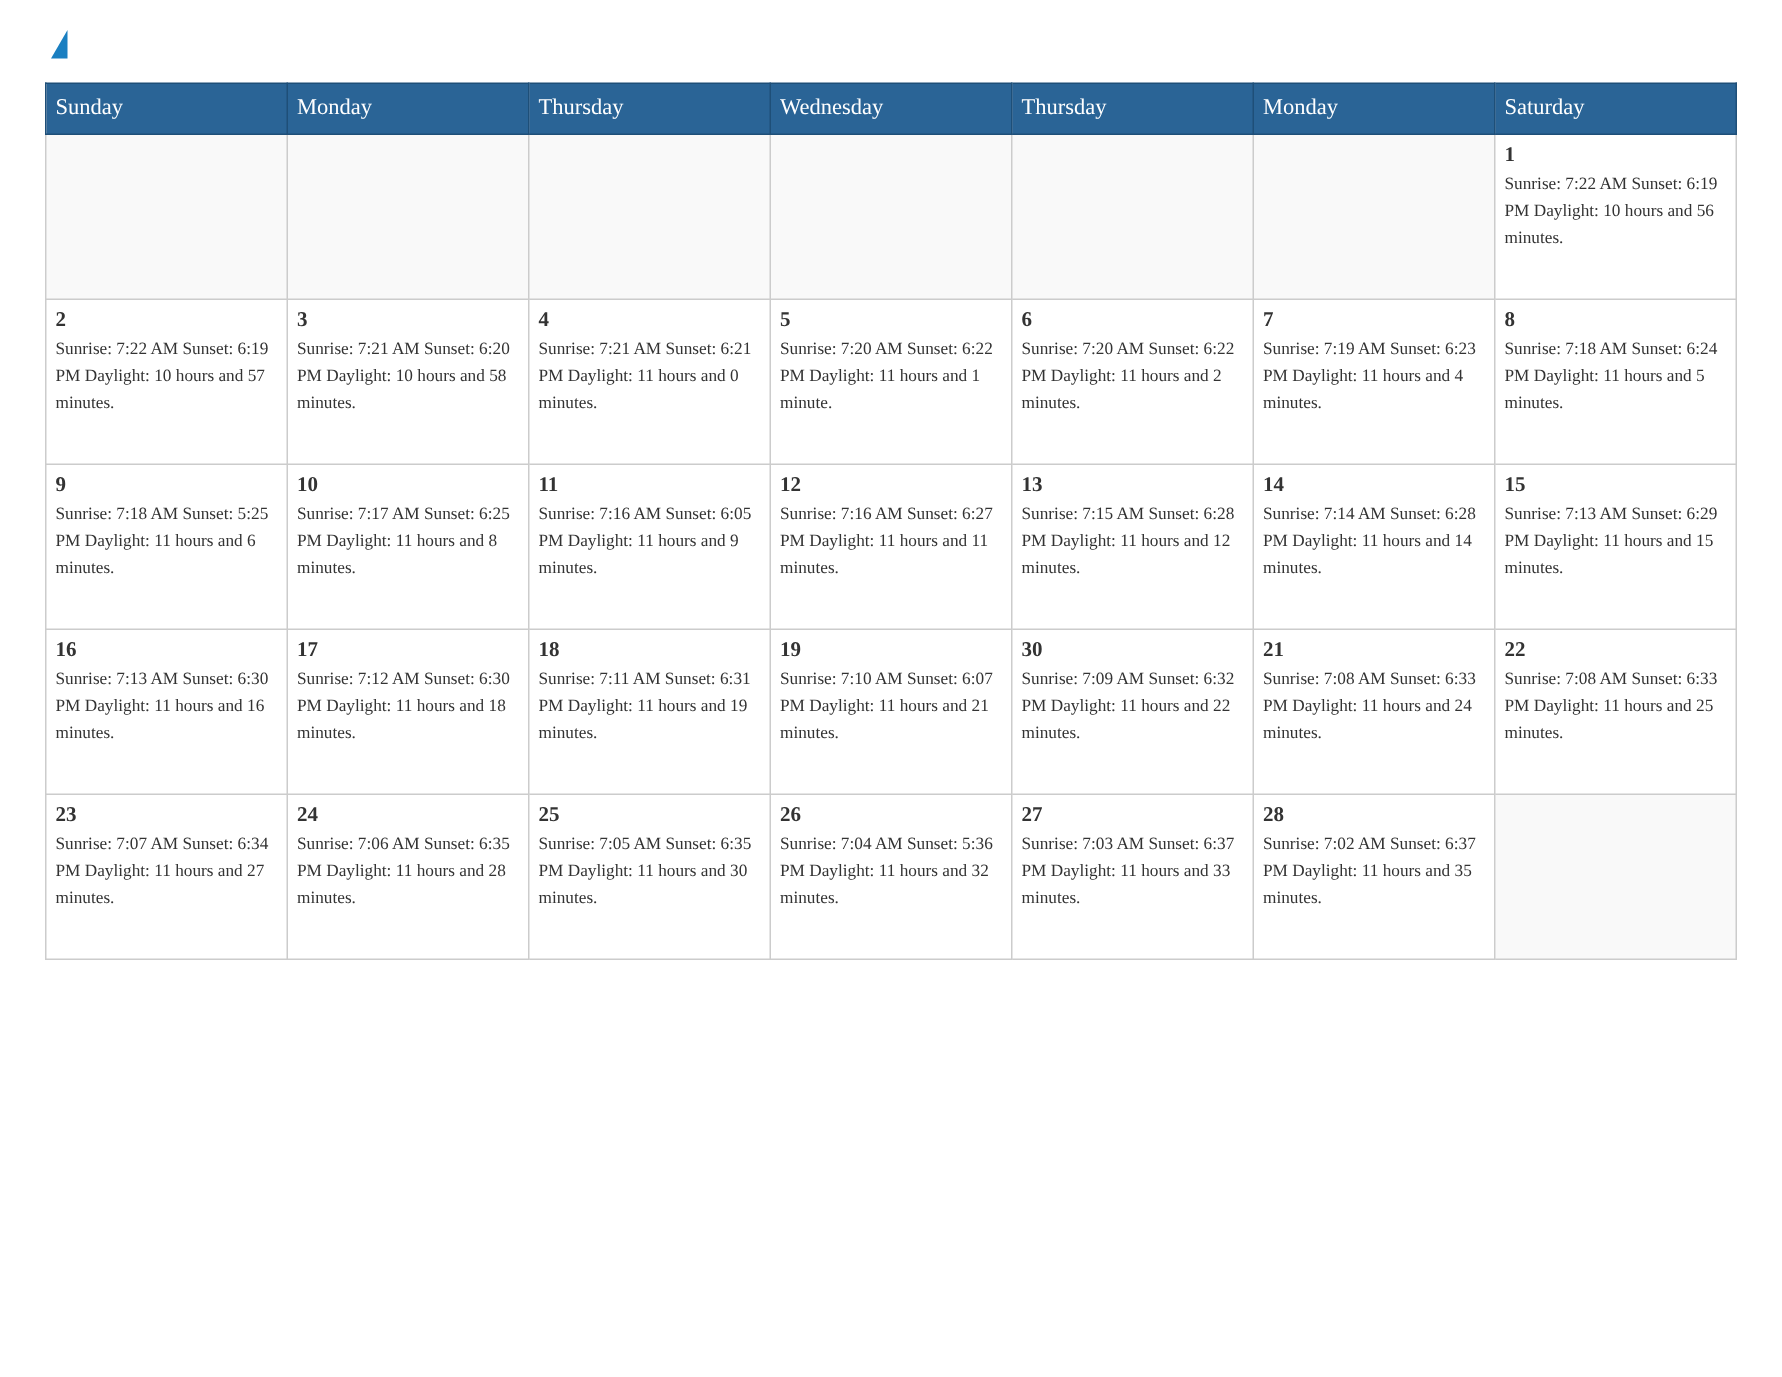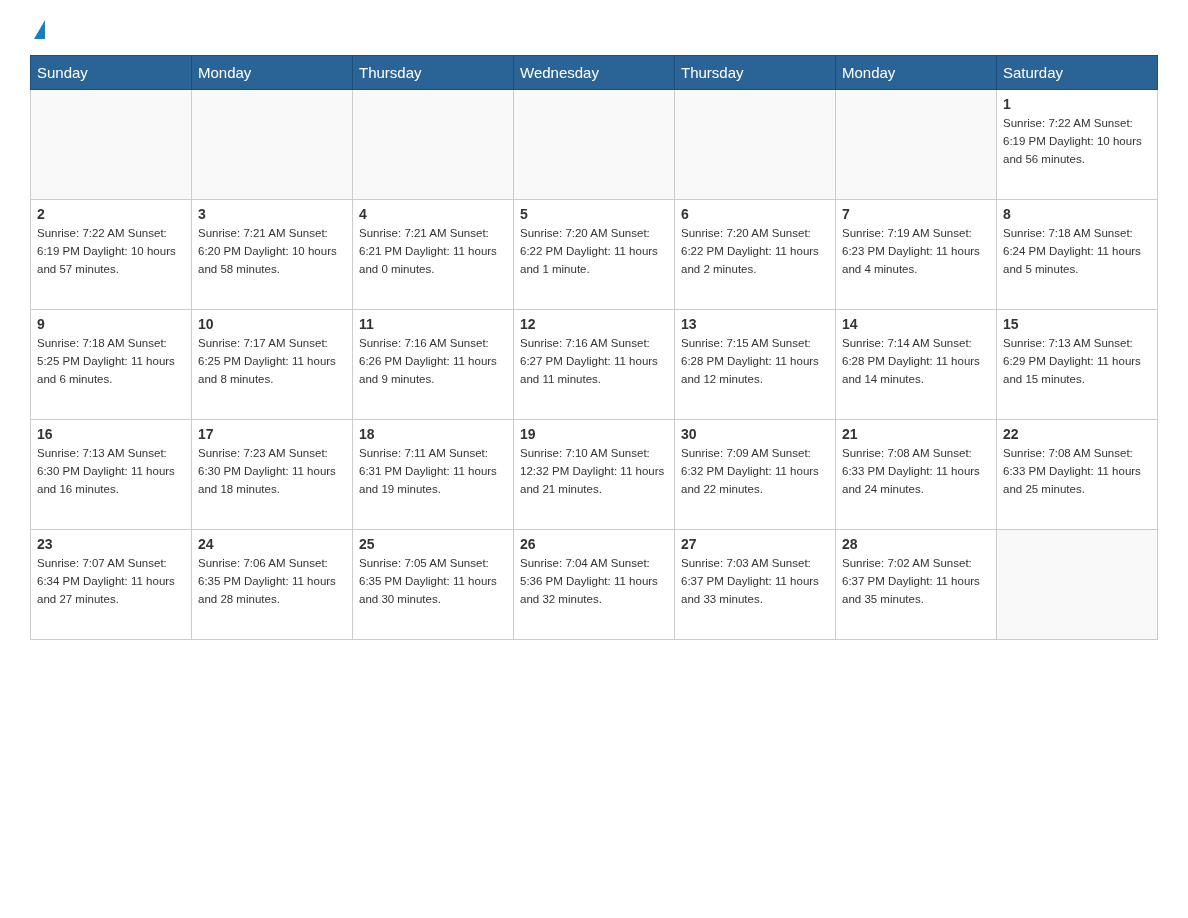--- a/index.html
+++ b/index.html
@@ -43,20 +43,21 @@
     }
     .calendar-subtitle {
       font-size: 20px;
       color: #444;
       margin-top: 4px;
     }
     table {
       width: 100%;
       border-collapse: collapse;
       table-layout: fixed;
+      font-family: Liberation Serif, serif;
     }
     thead tr th {
       background-color: #2a6496;
       color: #fff;
       padding: 8px 6px;
       font-size: 15px;
       font-weight: normal;
       text-align: left;
       border: 1px solid #1e4f78;
     }
@@ -197,21 +198,21 @@
         <td>
           <span class="day-number">10</span>
           <div class="day-info">Sunrise: 7:17 AM
 Sunset: 6:25 PM
 Daylight: 11 hours
 and 8 minutes.</div>
         </td>
         <td>
           <span class="day-number">11</span>
           <div class="day-info">Sunrise: 7:16 AM
-Sunset: 6:26 PM
+Sunset: 6:05 PM
 Daylight: 11 hours
 and 9 minutes.</div>
         </td>
         <td>
           <span class="day-number">12</span>
           <div class="day-info">Sunrise: 7:16 AM
 Sunset: 6:27 PM
 Daylight: 11 hours
 and 11 minutes.</div>
         </td>
@@ -240,36 +241,36 @@
       <tr>
         <td>
           <span class="day-number">16</span>
           <div class="day-info">Sunrise: 7:13 AM
 Sunset: 6:30 PM
 Daylight: 11 hours
 and 16 minutes.</div>
         </td>
         <td>
           <span class="day-number">17</span>
-          <div class="day-info">Sunrise: 7:23 AM
+          <div class="day-info">Sunrise: 7:12 AM
 Sunset: 6:30 PM
 Daylight: 11 hours
 and 18 minutes.</div>
         </td>
         <td>
           <span class="day-number">18</span>
           <div class="day-info">Sunrise: 7:11 AM
 Sunset: 6:31 PM
 Daylight: 11 hours
 and 19 minutes.</div>
         </td>
         <td>
           <span class="day-number">19</span>
           <div class="day-info">Sunrise: 7:10 AM
-Sunset: 12:32 PM
+Sunset: 6:07 PM
 Daylight: 11 hours
 and 21 minutes.</div>
         </td>
         <td>
           <span class="day-number">30</span>
           <div class="day-info">Sunrise: 7:09 AM
 Sunset: 6:32 PM
 Daylight: 11 hours
 and 22 minutes.</div>
         </td>

